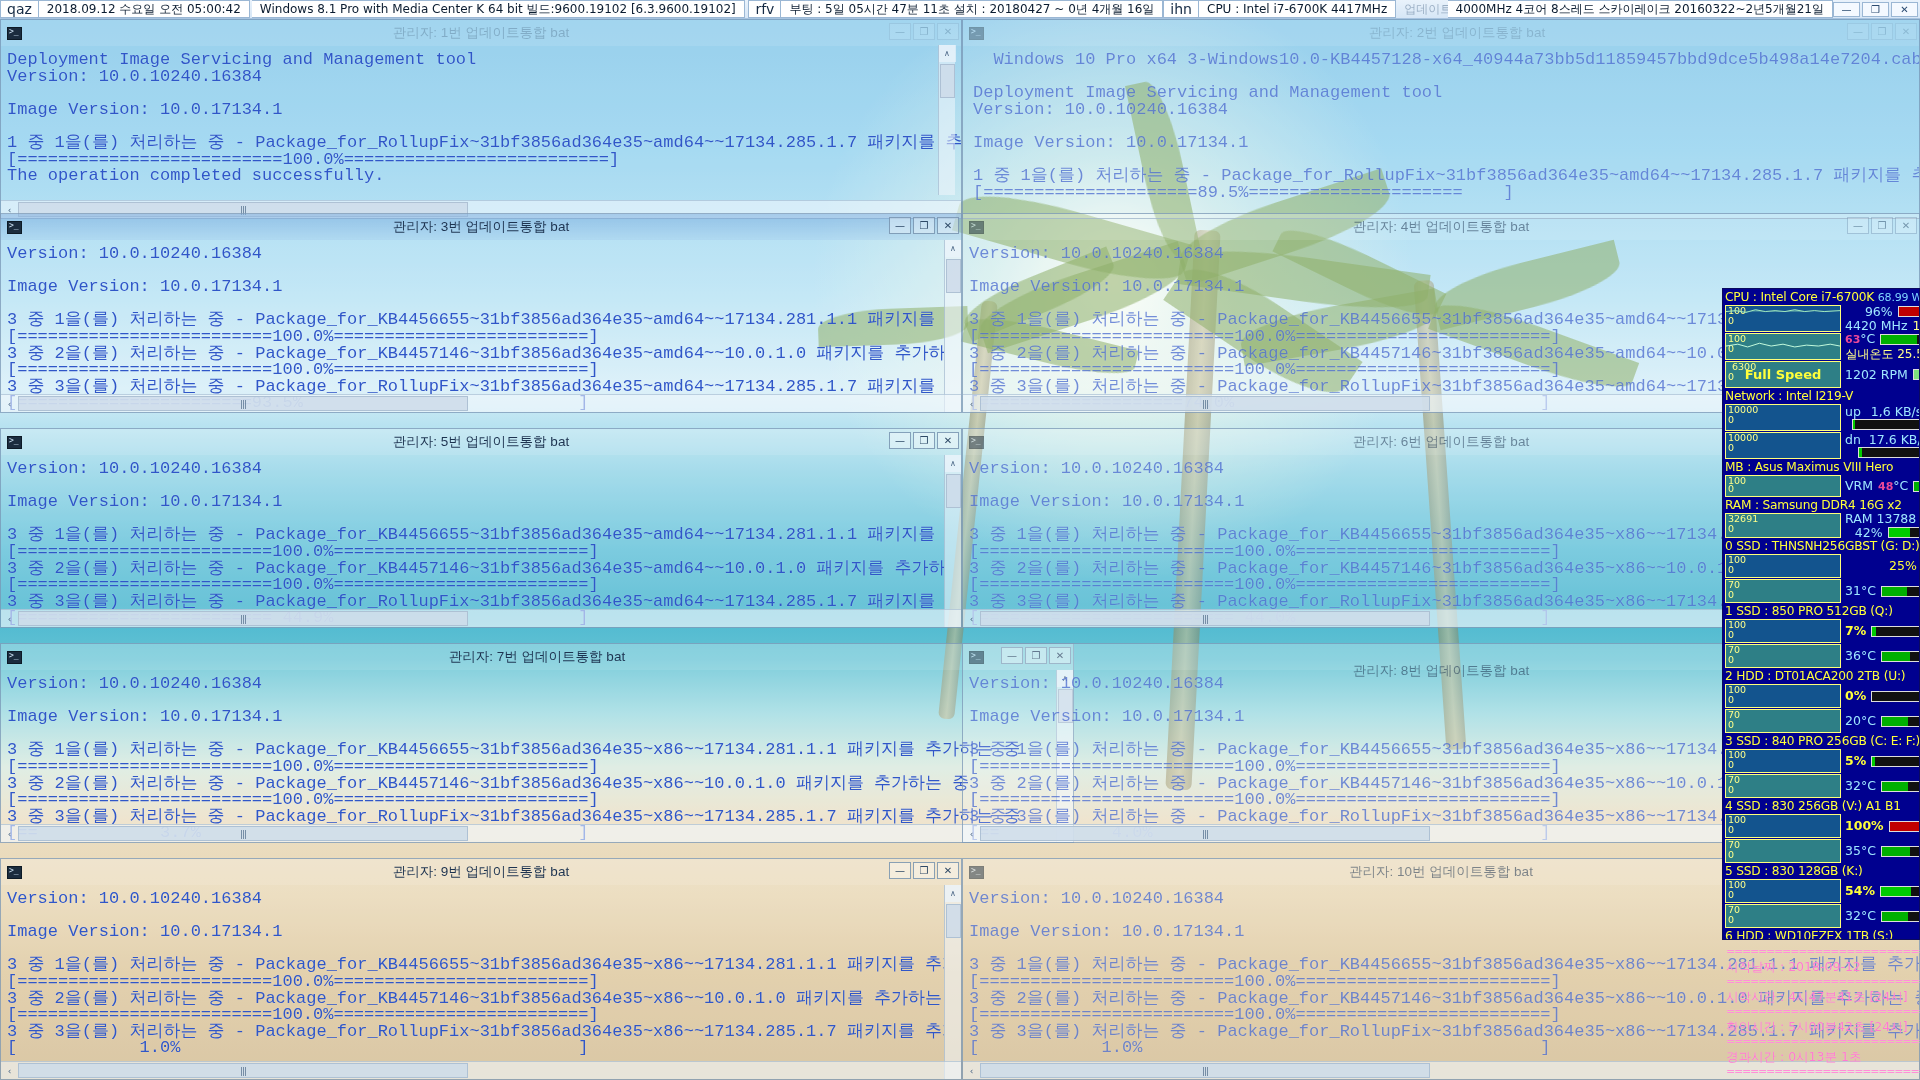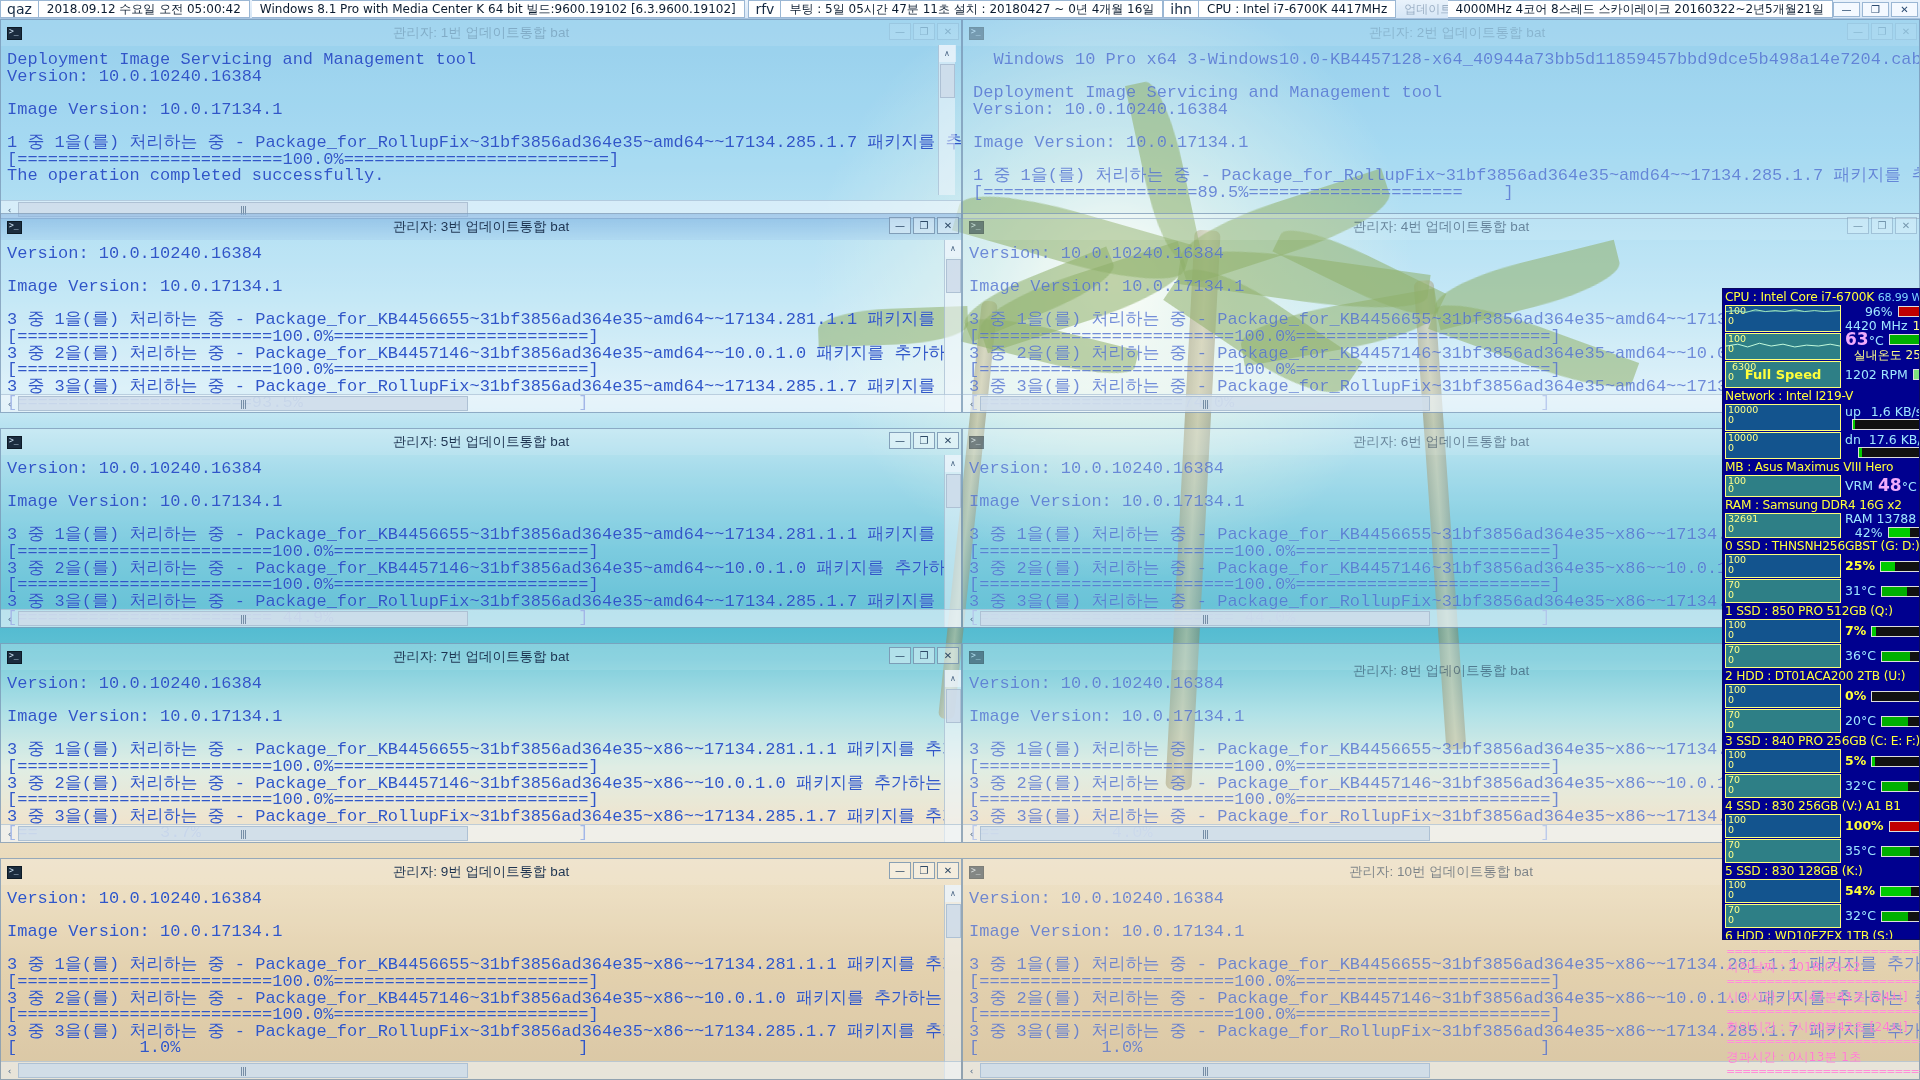--- a/index.html
+++ b/index.html
@@ -242,21 +242,21 @@
   .graph .gmin { top: 10px; }
   .graph svg { position: absolute; inset: 0; width: 100%; height: 100%; }
   .mon-side {
     flex: 1 1 auto;
     display: flex; flex-direction: column;
     justify-content: center; align-items: flex-end;
     padding-left: 4px;
     white-space: nowrap;
   }
   .mon-val { color: #9fe6ff; font-size: 12.5px; line-height: 14px; }
-  .mon-val b { color: #f0abfc; font-size: 17px; }
+  .mon-val b { color: #ec4899; font-size: 11px; }
   .bar {
     width: 58px; height: 11px; background: #111; border: 1px solid #ddd;
     display: inline-block; vertical-align: middle; position: relative;
   }
   .bar i { position: absolute; left: 0; top: 0; bottom: 0; display: block; }
   .linerow { display: flex; align-items: center; gap: 5px; justify-content: flex-end; }
 
   
   #timelog {
     position: absolute;
@@ -486,21 +486,21 @@
 [=========================100.0%=========================]
 3 중 3을(를) 처리하는 중 - Package_for_RollupFix~31bf3856ad364e35~x86~~17134.285.1.7 패키지를 추가하는 중
 [========================= 44.0%                        ]</div>
     <div class="hsb">
       <div class="hsb-btn">‹</div>
       <div class="hsb-thumb" style="width:450px;">|||</div>
     </div>
   </div>
 </div>
 
-<div class="console" style="left:0px;top:643px;width:962px;height:200px;">
+<div class="console" style="left:0px;top:643px;width:1074px;height:200px;">
   <div class="con-title">
     <div class="cmd-icon"></div>
     <div class="tlabel">관리자: 7번 업데이트통합 bat</div>
     <div class="con-btns">
       <div class="con-btn">—</div>
       <div class="con-btn">❐</div>
       <div class="con-btn">✕</div>
     </div>
   </div>
   <div class="con-body">
@@ -749,21 +749,21 @@
 
   <div id="drives">
       <div class="mon-head">0 SSD : THNSNH256GBST (G: D:)</div>
       <div class="mon-row" style="height: 24px;">
         <div class="graph">
           <span class="gmax">100</span>
           <span class="gmin">0</span>
         </div>
         <div class="mon-side">
           <div class="linerow">
-            <span class="mon-val" style="color:#ffff3a;font-weight:bold;">25%</span>
+            <span class="mon-val" style="color:#ffff3a;font-weight:normal;margin-left:44px;">25%</span>
             <span class="bar">
               <i style="width:25%;background:#00cc00"></i>
             </span>
           </div>
         </div>
       </div>
       <div class="mon-row" style="height: 24px;">
         <div class="graph teal">
           <span class="gmax">70</span>
           <span class="gmin">0</span>

